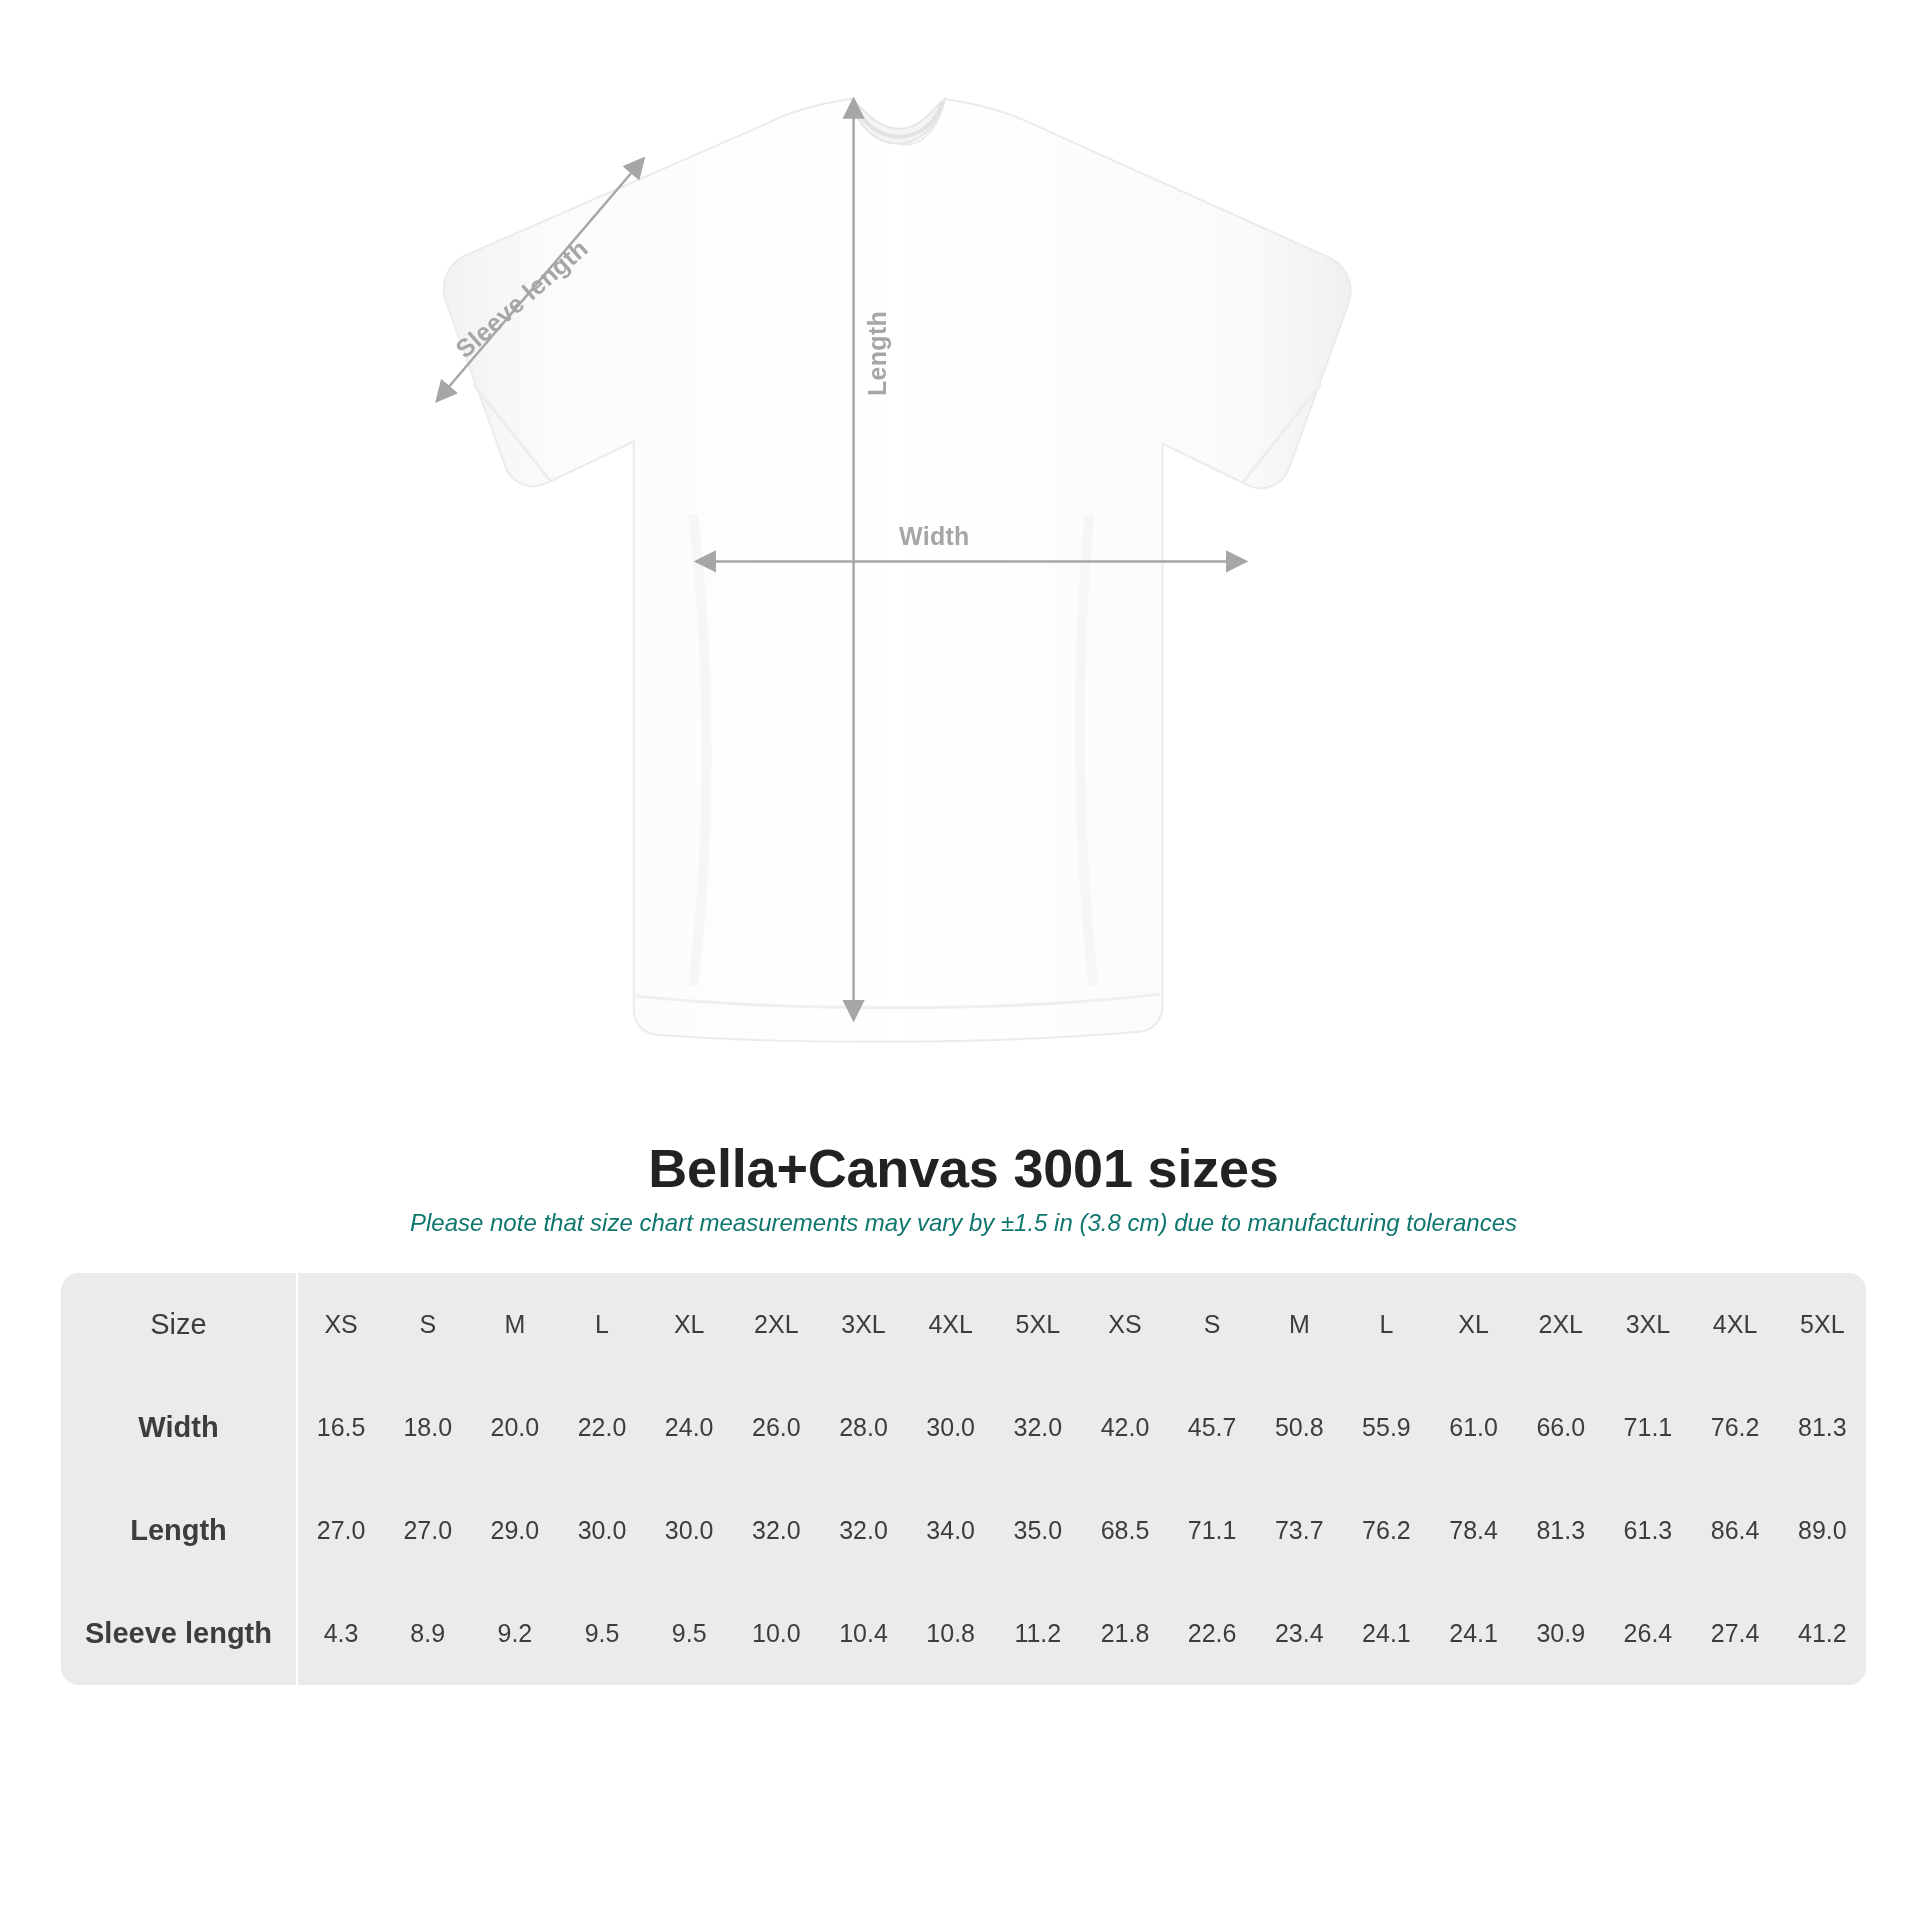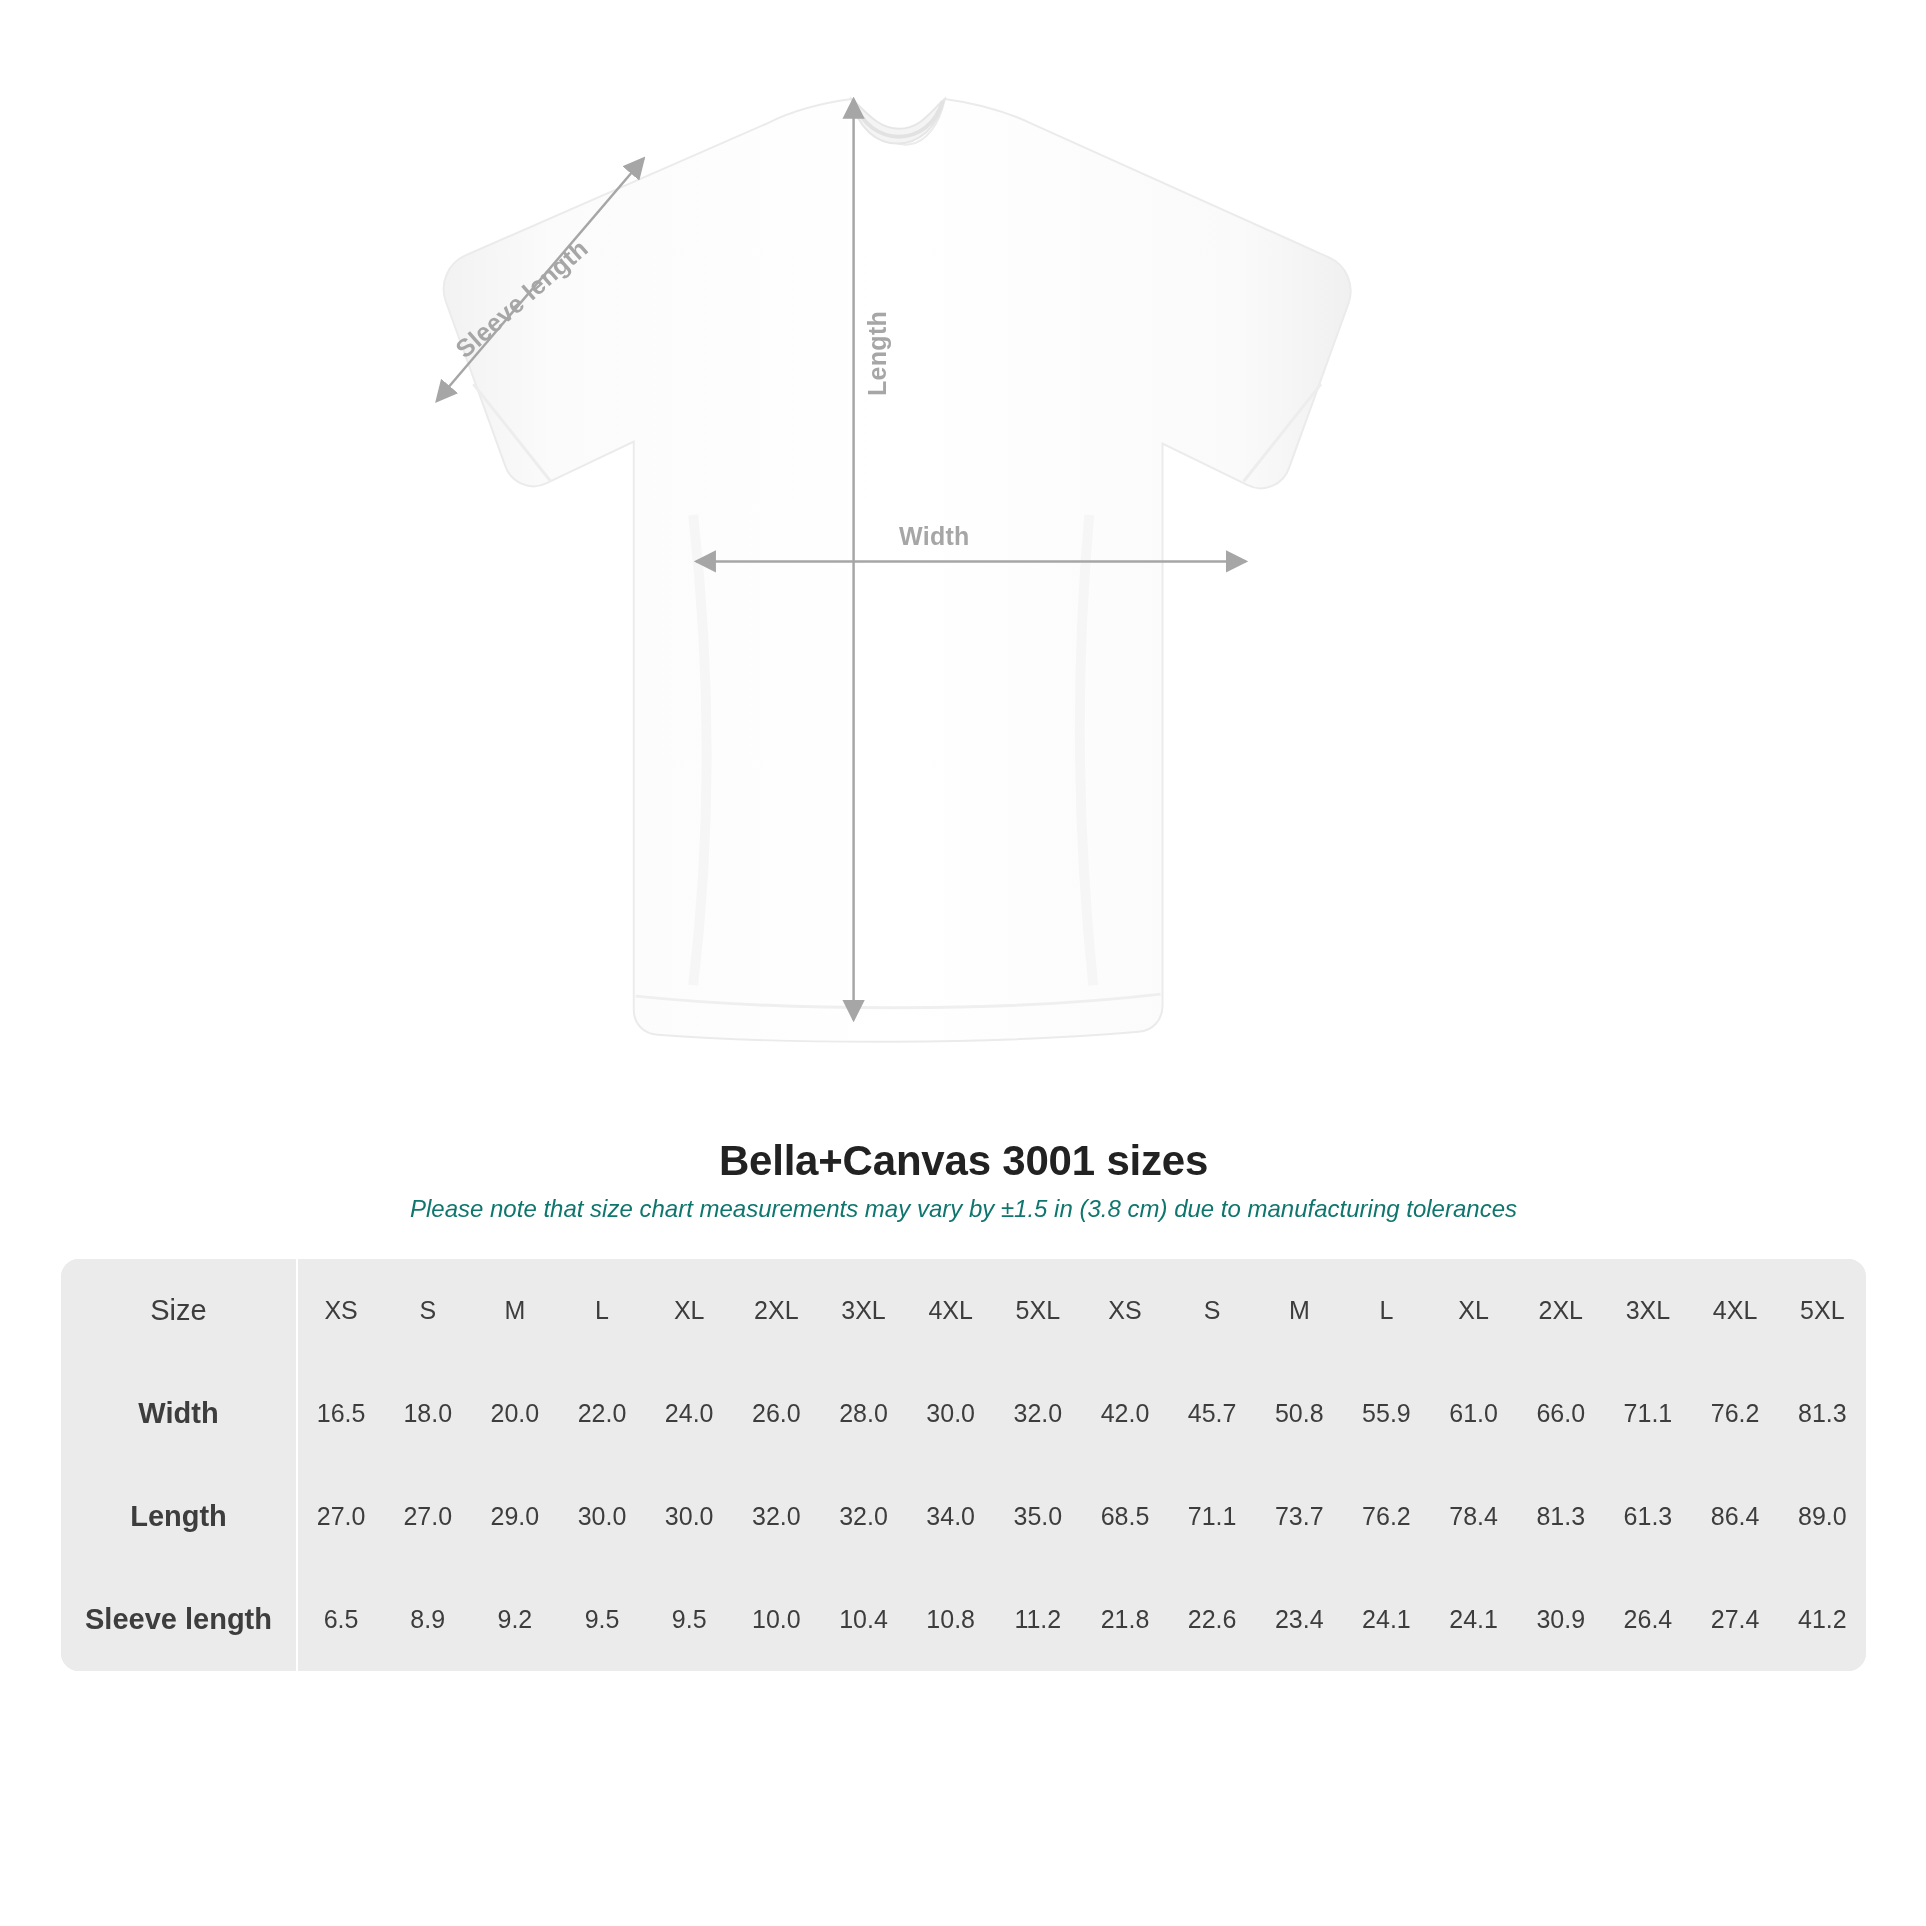--- a/index.html
+++ b/index.html
@@ -47,21 +47,21 @@
     transform: rotate(-41deg);
     transform-origin: left top;
   }
 
   
   .title-block {
     text-align: center;
     margin-top: 28px;
   }
   .chart-title {
-    font-size: 42px;
+    font-size: 54px;
     font-weight: bold;
     color: #222222;
     margin: 0 0 10px 0;
     letter-spacing: -0.2px;
   }
   .chart-note {
     font-size: 24px;
     font-style: italic;
     color: #0f766e;
     margin: 8px;
@@ -299,21 +299,21 @@
           <td>76.2</td>
           <td>78.4</td>
           <td>81.3</td>
           <td>61.3</td>
           <td>86.4</td>
           <td>89.0</td>
         </tr>
 
         <tr class="data-row">
           <td class="rowhead">Sleeve length</td>
-          <td>6.5</td>
+          <td>4.3</td>
           <td>8.9</td>
           <td>9.2</td>
           <td>9.5</td>
           <td>9.5</td>
           <td>10.0</td>
           <td>10.4</td>
           <td>10.8</td>
           <td>11.2</td>
           <td>21.8</td>
           <td>22.6</td>

